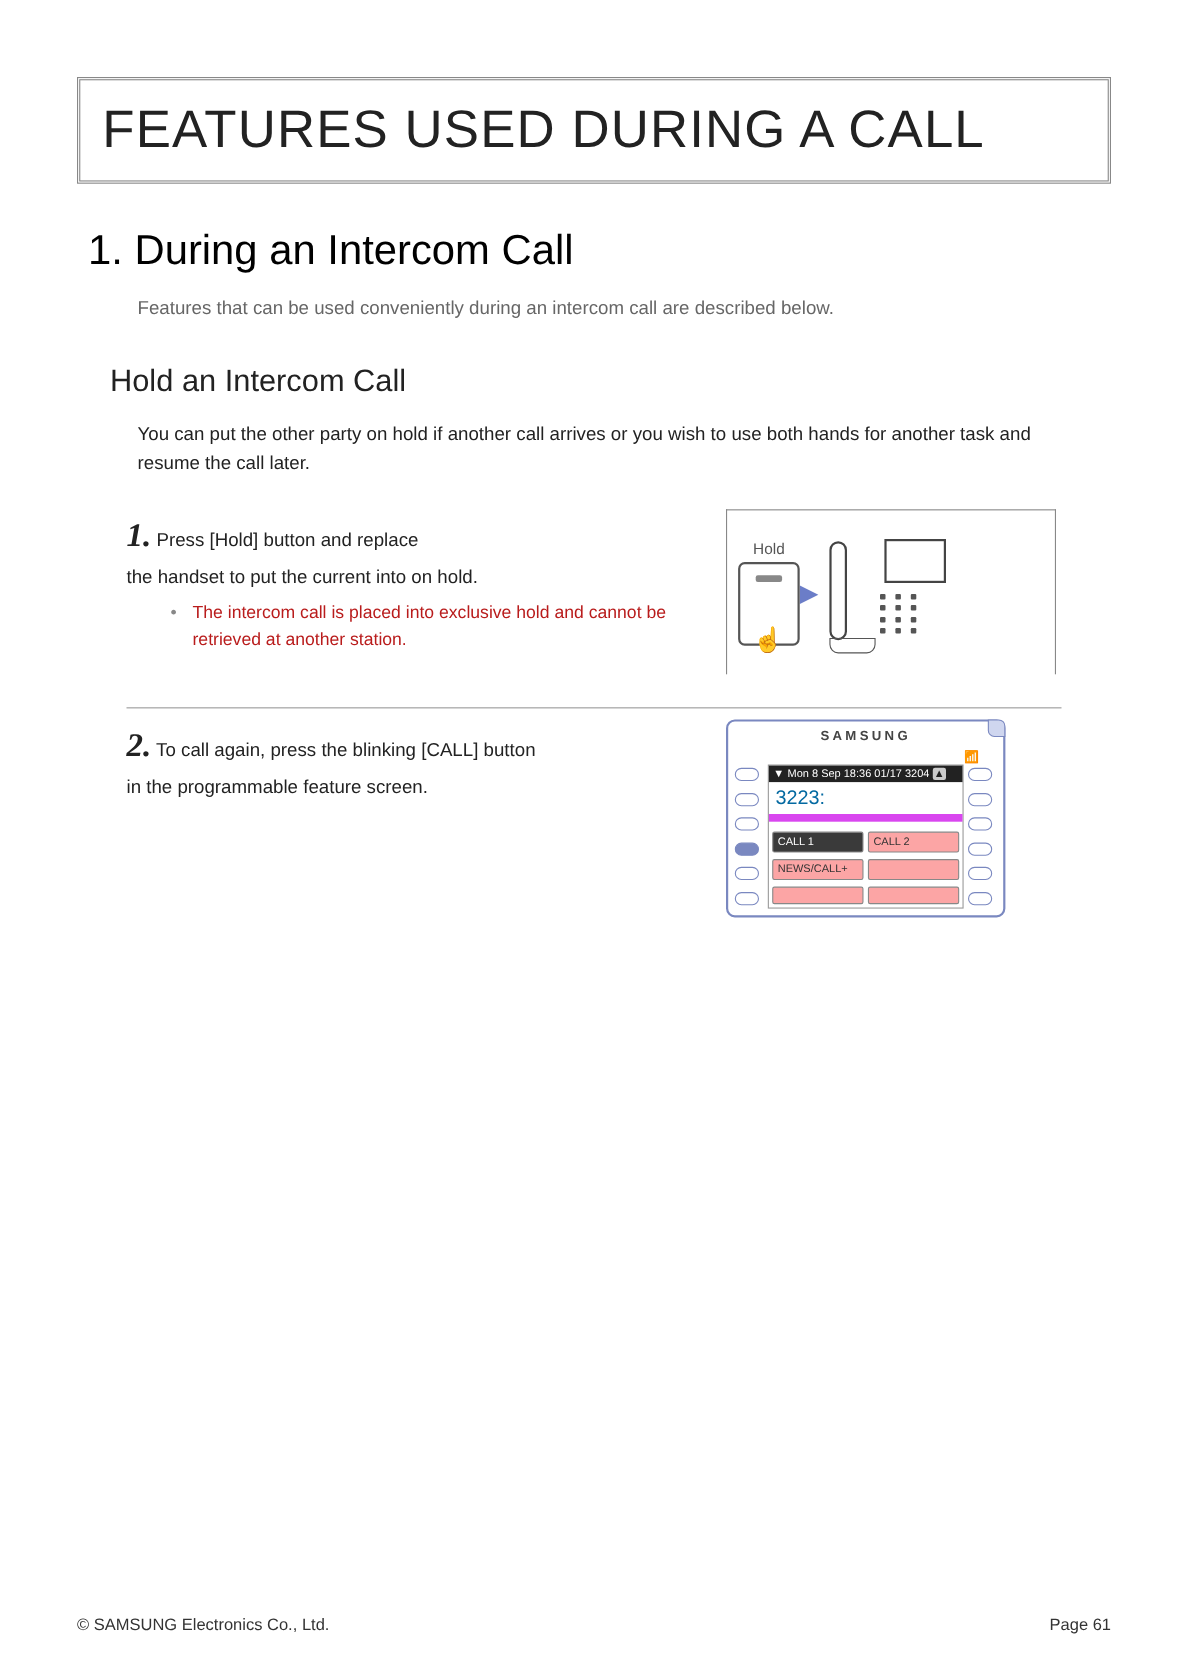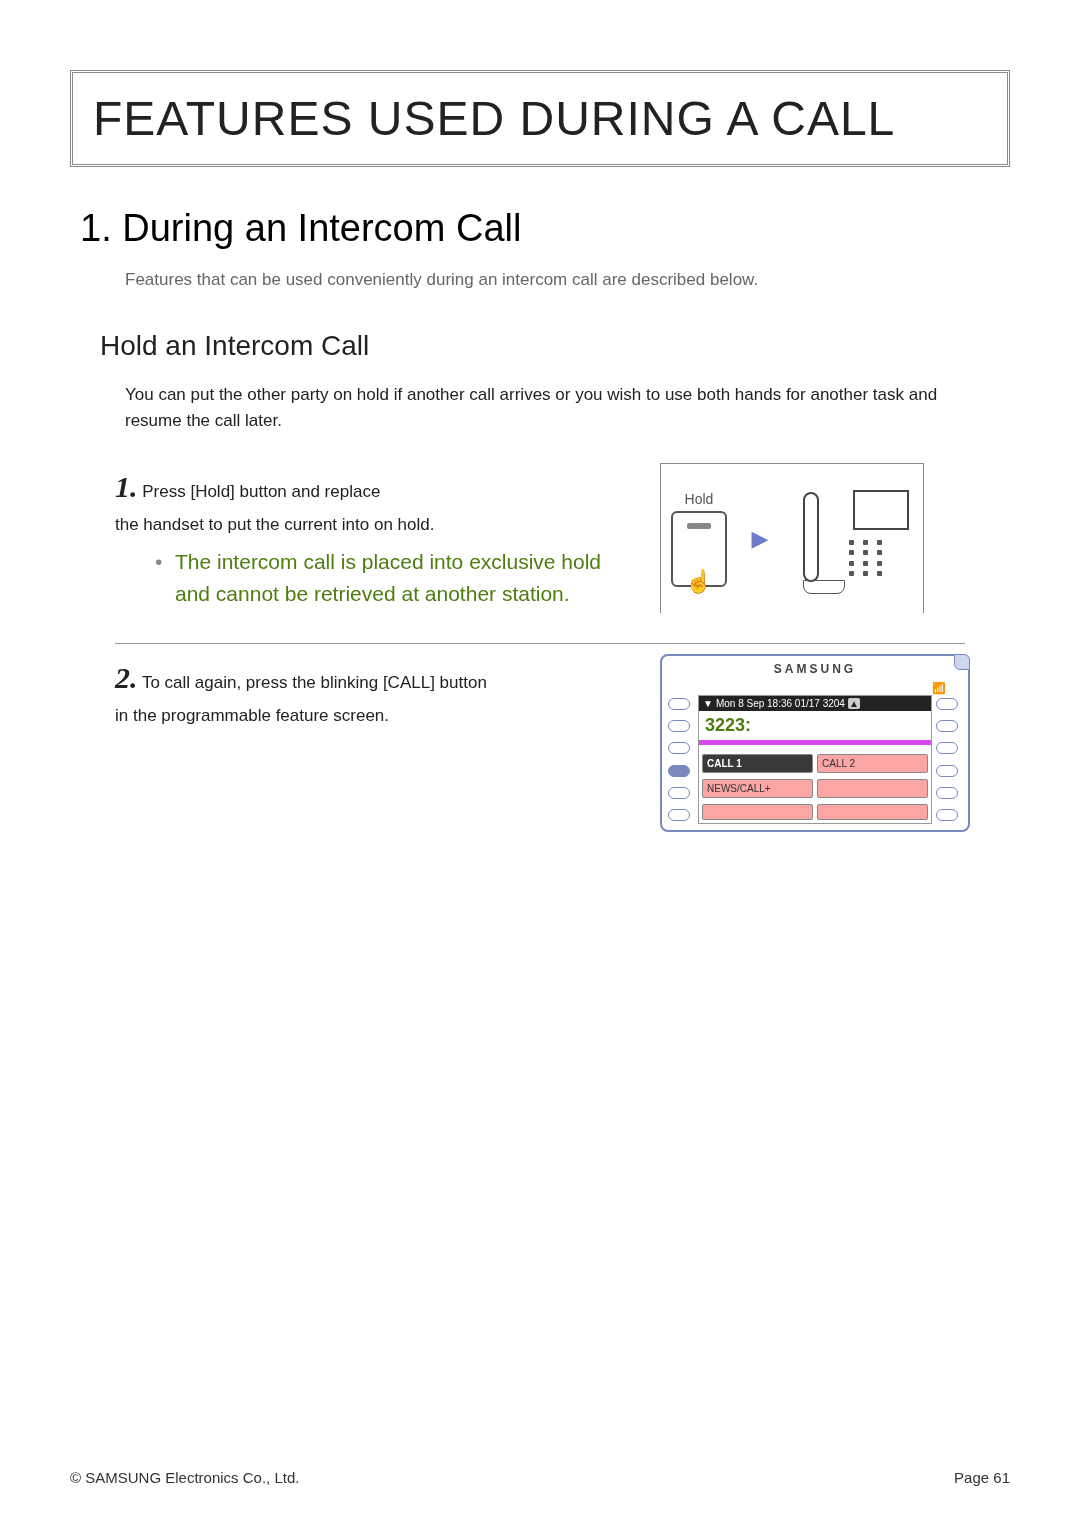--- a/index.html
+++ b/index.html
@@ -74,45 +74,45 @@
     line-height: 1.6;
   }
   .step-text .first-line {
     display: inline;
   }
   .bullet-list {
     margin-left: 40px;
     margin-top: 8px;
   }
   .bullet-item {
-    font-size: 21px;
-    color: #4d7c0f;
+    font-size: 16px;
+    color: #b91c1c;
     line-height: 1.5;
     position: relative;
     padding-left: 20px;
   }
   .bullet-item::before {
     content: "•";
     position: absolute;
     left: 0;
     color: #888;
   }
   .illus-col {
     width: 310px;
     flex-shrink: 0;
   }
   .illus-box {
     border: 1px solid #888;
     border-bottom: none;
-    width: 264px;
+    width: 300px;
     height: 150px;
     position: relative;
     display: flex;
     align-items: center;
-    justify-content: space-between;
+    justify-content: flex-start;
     padding: 10px;
   }
   .hold-device {
     text-align: center;
   }
   .hold-label {
     font-size: 14px;
     color: #555;
     margin-bottom: 4px;
   }
@@ -186,21 +186,21 @@
     border:1px solid #555; border-radius: 0 0 8px 8px;
   }
 
   .hr {
     border: none;
     border-top: 1px solid #999;
     margin: 30px 45px 0 45px;
   }
 
   .screen-illus {
-    width: 310px;
+    width: 254px;
     border: 2px solid #7a88c0;
     border-radius: 8px;
     padding: 6px;
     background: #fff;
     font-size: 11px;
     color: #333;
   }
   .screen-top {
     text-align: center;
     font-weight: 700;
@@ -231,34 +231,34 @@
   }
   .screen-status {
     display:flex; align-items:center;
     background:#222; color:#fff;
     font-size:10px; padding:2px 4px;
     gap:3px;
   }
   .screen-status .tri { color:#fff; }
   .screen-status .up-box { background:#ccc; color:#222; width:12px; text-align:center; border-radius:2px;}
   .screen-number {
-    font-size: 18px; font-weight:700;
-    padding: 4px 6px; color:#4d7c0f;
-    border-bottom:5px solid #d946ef;
+    font-size: 18px; font-weight:400;
+    padding: 4px 6px; color:#0369a1;
+    border-bottom:7px solid #d946ef;
   }
   .screen-btn-row {
     display:flex; gap:4px; padding:3px;
   }
   .screen-btn {
     flex:1; border:1px solid #888; padding:3px 4px;
     font-size:10px; text-align:left; border-radius:2px;
     background:#fca5a5;
     min-height: 16px;
   }
-  .screen-btn.dark { background:#3a3a3a; color:#fff; font-weight:700;}
+  .screen-btn.dark { background:#3a3a3a; color:#fff; font-weight:400;}
   .screen-spacer { height: 6px; }
 
   .corner-tab {
     position:absolute; top:-2px; right:-2px;
     width:16px; height:16px;
     background:#cfd6ef; border:1px solid #7a88c0;
     border-radius: 0 6px 0 6px;
   }
 
   .footer {

